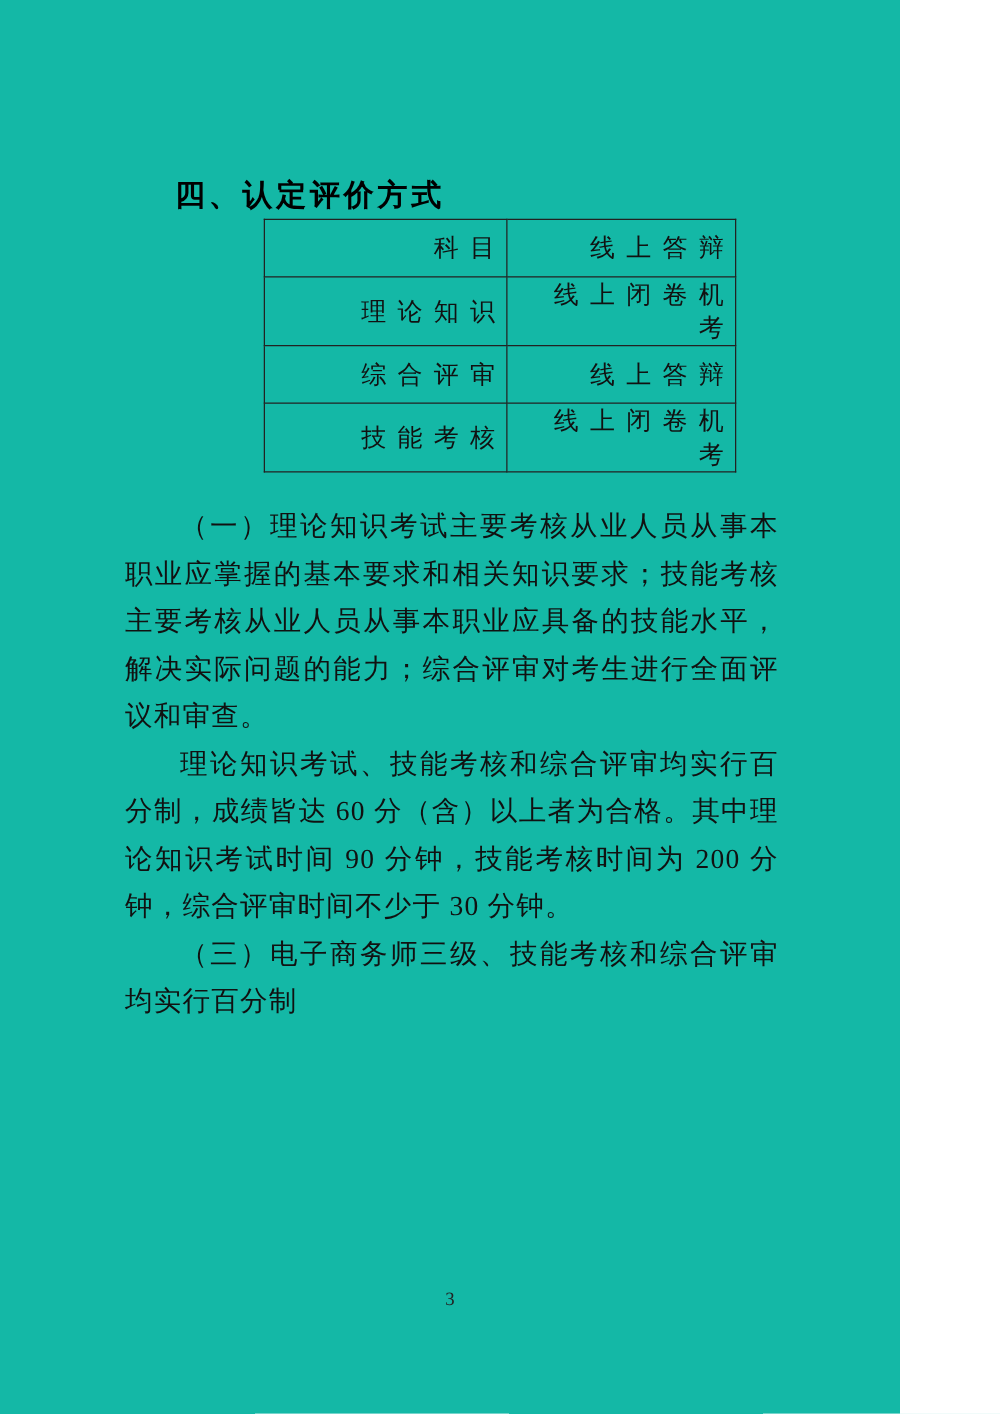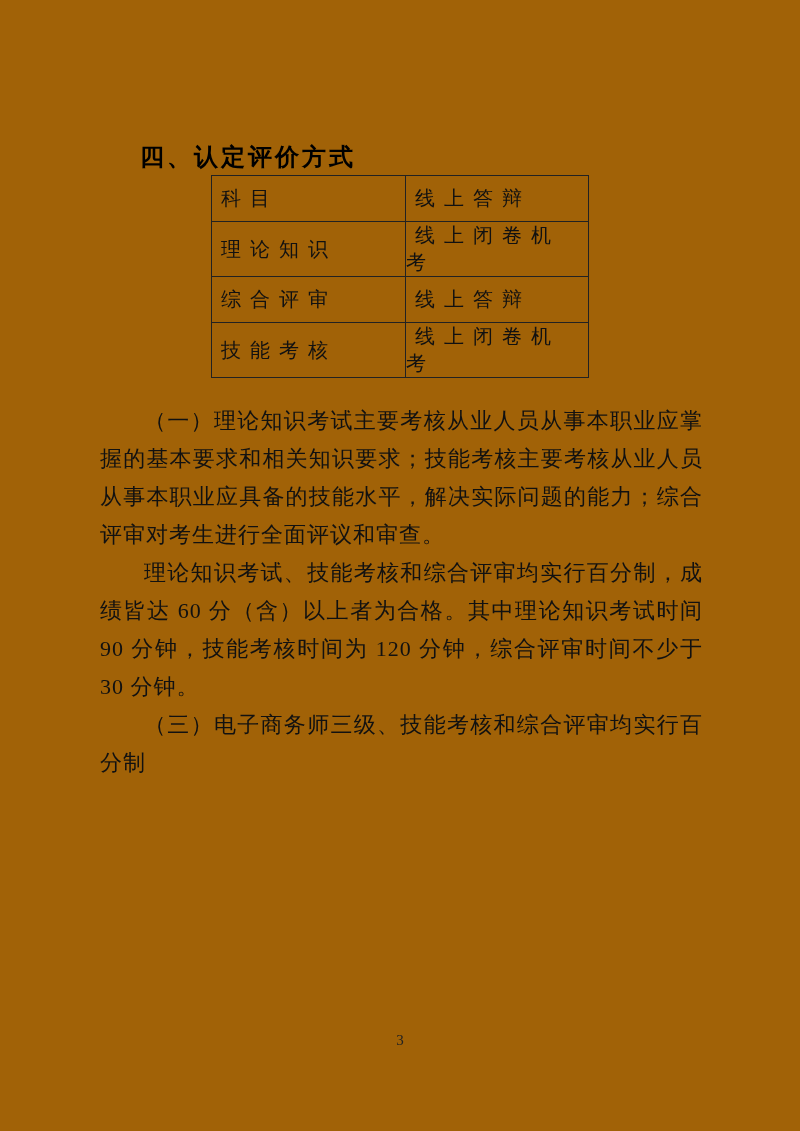--- a/index.html
+++ b/index.html
@@ -3,23 +3,23 @@
 <meta charset="utf-8">
 <style>
   * { box-sizing: border-box; }
   html, body {
     margin: 0;
     padding: 0;
     background: #ffffff;
   }
   .page {
     position: relative;
-    width: 800px;
+    width: 720px;
     height: 1131px;
-    background: #a16207;
+    background: #14b8a6;
     overflow: hidden;
     color: #111111;
     font-family: "Liberation Serif", "DejaVu Serif", serif;
   }
   .content {
     padding: 0 97px 0 100px;
   }
   .section-heading {
     margin: 143px 0 0 40px;
     font-family: "Liberation Sans", "DejaVu Sans", sans-serif;
@@ -31,21 +31,21 @@
   }
   .eval-table {
     border-collapse: collapse;
     margin: 5px 0 0 111px;
     width: 377px;
     table-layout: fixed;
   }
   .eval-table td {
     border: 1.5px solid #222222;
     height: 46px;
-    text-align: left;
+    text-align: right;
     vertical-align: middle;
     font-size: 20px;
     letter-spacing: 9px;
     text-indent: 9px;
     padding: 0;
     color: #111111;
   }
   .eval-table col.c1 { width: 194px; }
   .eval-table col.c2 { width: 183px; }
   .paragraphs {
@@ -99,20 +99,20 @@
         </tr>
         <tr>
           <td>技能考核</td>
           <td>线上闭卷机考</td>
         </tr>
       </tbody>
     </table>
 
     <div class="paragraphs">
       <p>（一）理论知识考试主要考核从业人员从事本职业应掌握的基本要求和相关知识要求；技能考核主要考核从业人员从事本职业应具备的技能水平，解决实际问题的能力；综合评审对考生进行全面评议和审查。</p>
-      <p>理论知识考试、技能考核和综合评审均实行百分制，成绩皆达 60 分（含）以上者为合格。其中理论知识考试时间 90 分钟，技能考核时间为 120 分钟，综合评审时间不少于 30 分钟。</p>
+      <p>理论知识考试、技能考核和综合评审均实行百分制，成绩皆达 60 分（含）以上者为合格。其中理论知识考试时间 90 分钟，技能考核时间为 200 分钟，综合评审时间不少于 30 分钟。</p>
       <p>（三）电子商务师三级、技能考核和综合评审均实行百分制</p>
     </div>
 
   </div>
 
   <div class="page-number">3</div>
 </div>
 
 </body></html>

